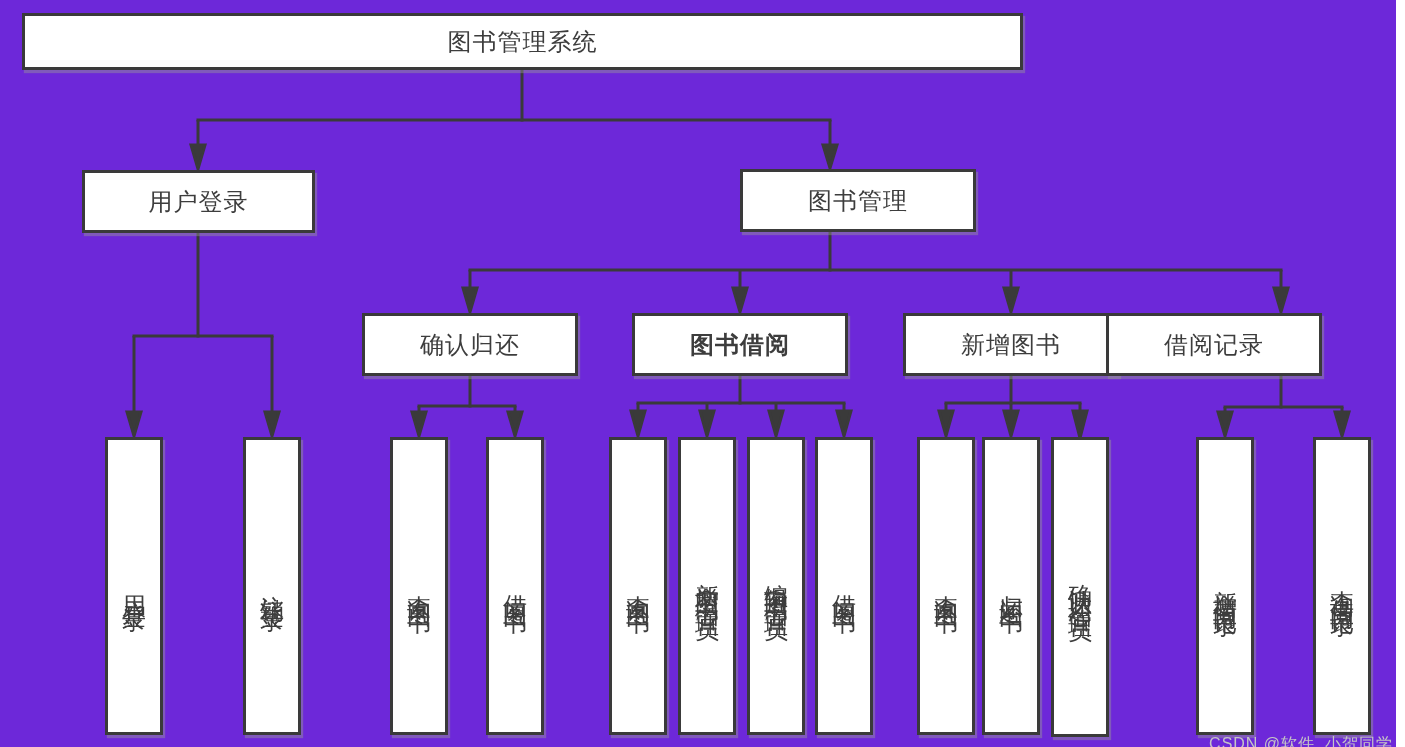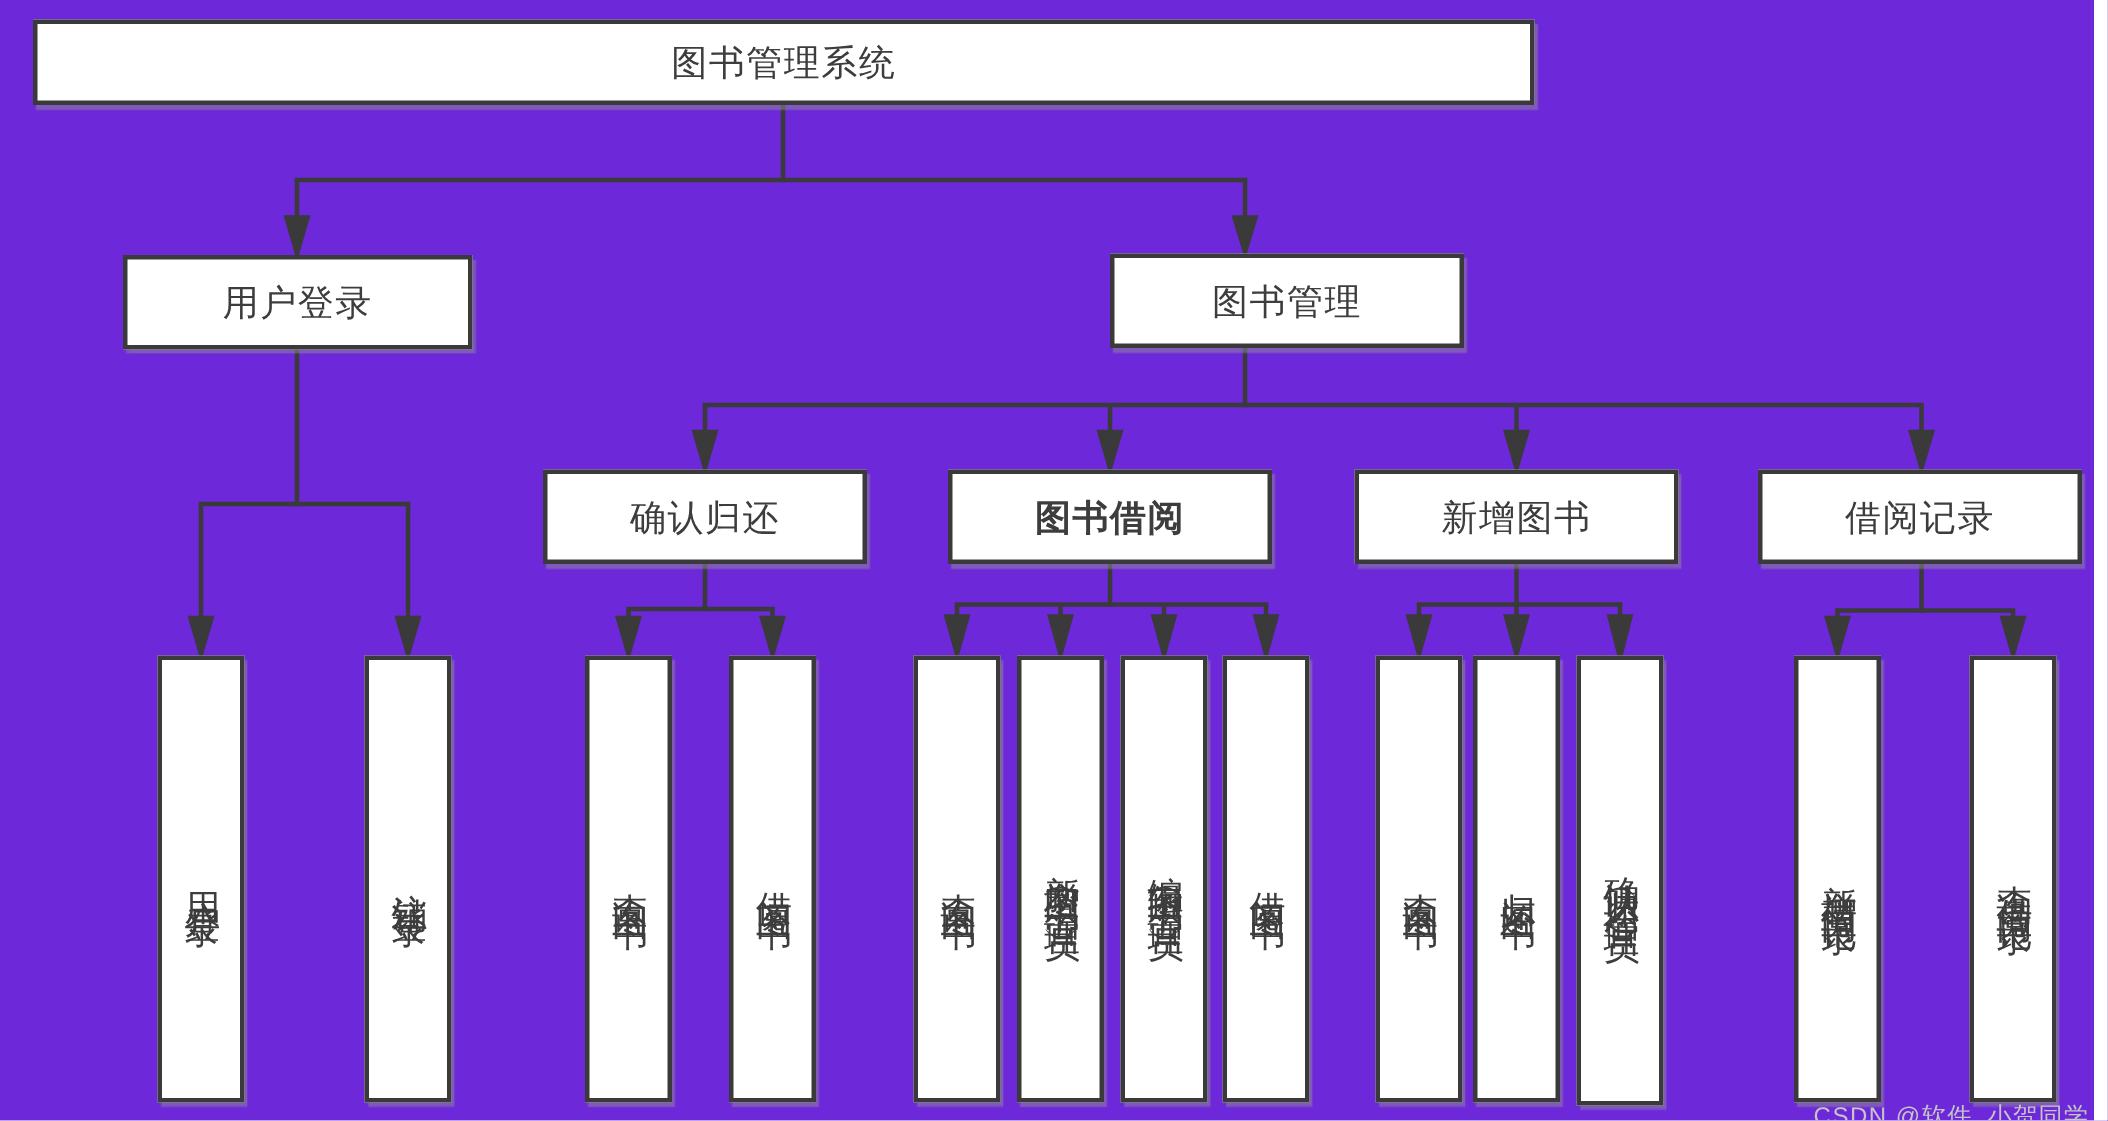--- a/index.html
+++ b/index.html
@@ -147,21 +147,21 @@
 
   <div class="node" style="left:362px; top:313px; width:216px; height:63px;">
     <span class="lbl">确认归还</span>
   </div>
   <div class="node" style="left:632px; top:313px; width:216px; height:63px;font-weight:bold;">
     <span class="lbl">图书借阅</span>
   </div>
   <div class="node" style="left:903px; top:313px; width:216px; height:63px;">
     <span class="lbl">新增图书</span>
   </div>
-  <div class="node" style="left:1172px; top:313px; width:216px; height:63px;">
+  <div class="node" style="left:1106px; top:313px; width:216px; height:63px;">
     <span class="lbl">借阅记录</span>
   </div>
 
   <div class="leaf" style="left:105px;">
     <span class="vlbl">用户登录</span>
   </div>
   <div class="leaf" style="left:243px;">
     <span class="vlbl">注销登录</span>
   </div>
   <div class="leaf" style="left:390px;">

